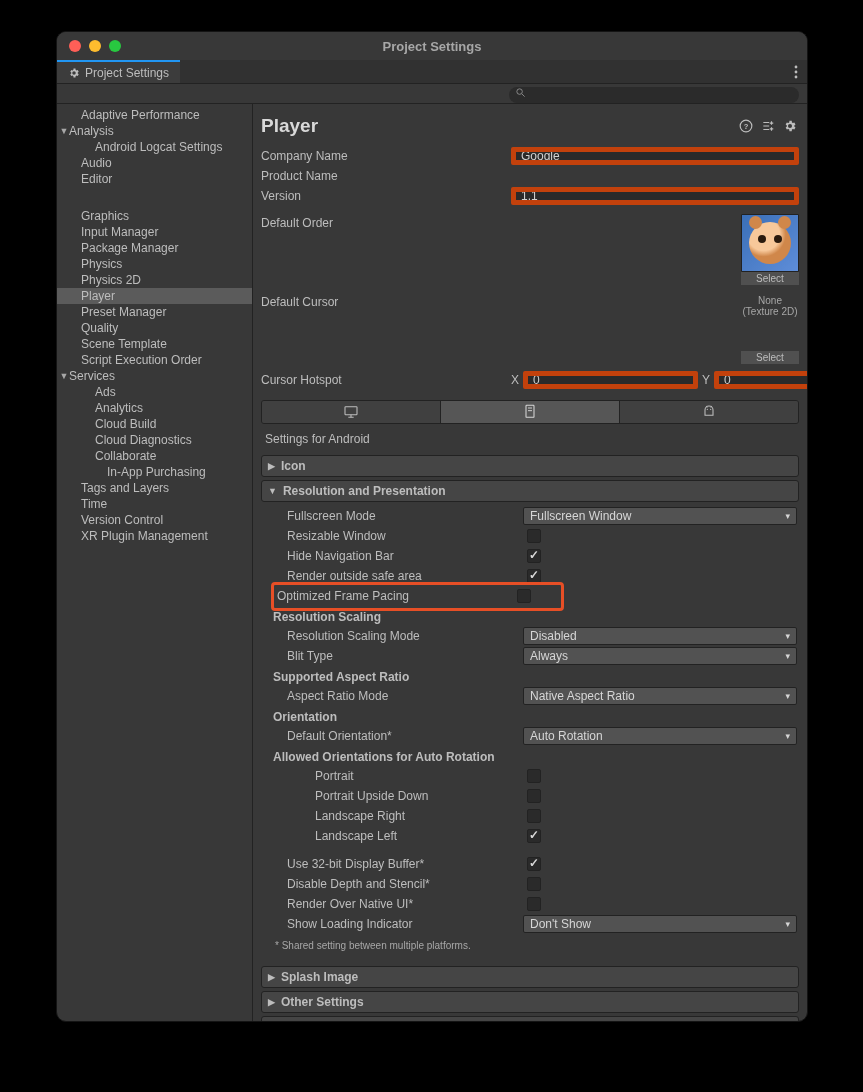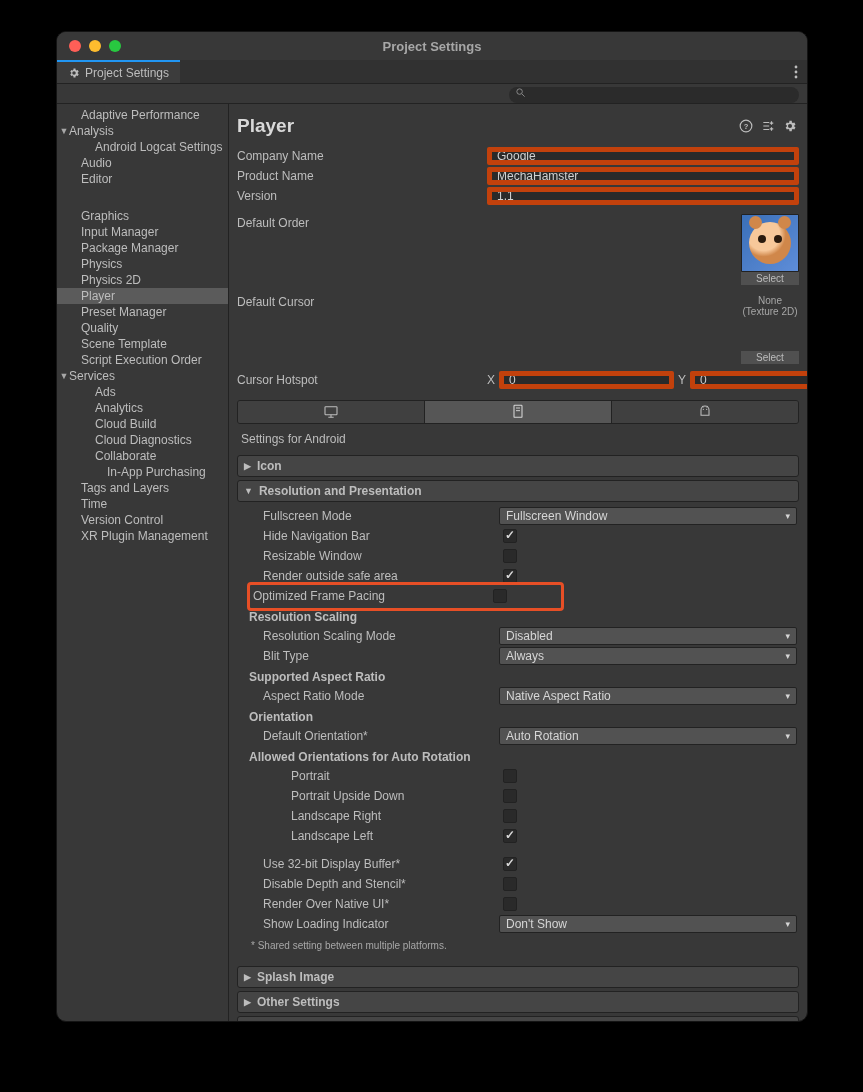--- a/index.html
+++ b/index.html
@@ -41,21 +41,21 @@
   .title{position:absolute; left:0; right:0; text-align:center; font-size:13px; font-weight:700; color:#a7a7a7;}
   .tabs{display:flex; height:24px; background:#313131; border-bottom:1px solid #222;}
   .tab{display:flex; align-items:center; gap:5px; padding:0 11px; font-size:12px; border-top:2px solid transparent; color:var(--text);}
   .tab.active{background:var(--tab-active); border-top-color:var(--tab-border-active);}
   .kebab{margin-left:auto; width:22px; display:flex; align-items:center; justify-content:center; cursor:pointer;}
   .searchbar{height:20px; display:flex; align-items:center; justify-content:flex-end; padding-right:8px; border-bottom:1px solid #222;}
   .search{position:relative; width:290px;}
   .search input{width:100%; height:16px; border:none; border-radius:8px; background:#2b2b2b; color:var(--text); font-size:11px; padding:0 8px 0 20px;}
   .search svg{position:absolute; left:6px; top:2px;}
   .body{flex:1; display:flex; overflow:hidden;}
-  .sidebar{width:172px; border-right:1px solid #222; overflow:auto; padding-top:3px;}
+  .sidebar{width:196px; border-right:1px solid #222; overflow:auto; padding-top:3px;}
   .srow{height:16px; display:flex; align-items:center; font-size:12px; cursor:pointer; color:var(--text);}
   .srow .tw{width:10px; display:flex; justify-content:center; font-size:9px; color:var(--text-dim);}
   .srow.selected{background:var(--side-selected);}
   .main{flex:1; display:flex; overflow:hidden;}
   .mainscroll{flex:1; overflow-y:auto; overflow-x:hidden; padding:8px 0 8px 8px;}
   .mainscroll::-webkit-scrollbar{width:13px;}
   .mainscroll::-webkit-scrollbar-thumb{background:#595959; border-radius:6px; border:3px solid var(--win);}
   .mainscroll::-webkit-scrollbar-track{background:transparent;}
   .main-inner{padding-right:8px;}
   .hdr{display:flex; align-items:center; height:28px; margin-bottom:6px;}
@@ -274,21 +274,20 @@
                 </svg>
               </div>
         </div>
 
         <div class="field">
               <div class="lbl">Company Name</div>
               <input class="tinput" value="Google" style="">
             </div>
         <div class="field">
               <div class="lbl">Product Name</div>
-              <input class="tinput" value="MechaHamster" style="">
             </div>
         <div class="field">
               <div class="lbl">Version</div>
               <input class="tinput" value="1.1" style="">
             </div>
 
         <div class="field top" style="height:auto; margin-top:8px; align-items:flex-start;">
           <div class="lbl">Default Order</div>
           <div style="flex:1"></div>
           <div class="iconbox">
@@ -363,27 +362,27 @@
 
         <div class="section">
           <div class="row ind1">
                 <div class="lbl">Fullscreen Mode</div>
                 <div class="dd">
                   <span>Fullscreen Window</span>
                   <span class="car">▾</span>
                 </div>
               </div>
           <div class="row ind1">
+                <div class="lbl">Resizable Window</div>
+                <input type="checkbox" class="chk" style="">
+                <div class="stub"></div>
+              </div>
+          <div class="row ind1">
                 <div class="lbl">Hide Navigation Bar</div>
                 <input type="checkbox" class="chk" checked="" style="">
-                <div class="stub"></div>
-              </div>
-          <div class="row ind1">
-                <div class="lbl">Resizable Window</div>
-                <input type="checkbox" class="chk" style="">
                 <div class="stub"></div>
               </div>
           <div class="row ind1">
                 <div class="lbl">Render outside safe area</div>
                 <input type="checkbox" class="chk" checked="" style="">
                 <div class="stub"></div>
               </div>
 
           <div style="position:relative;">
             <div class="row ind1 hl-row" id="ofp-row">

